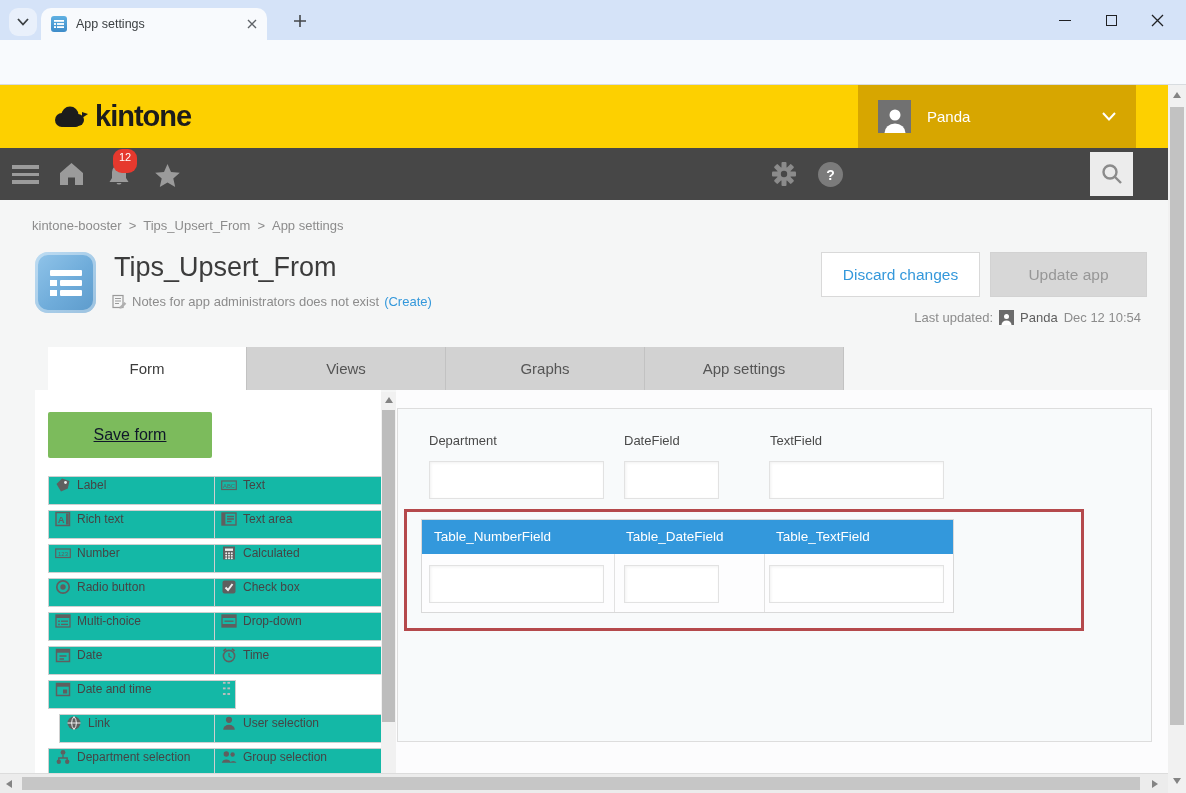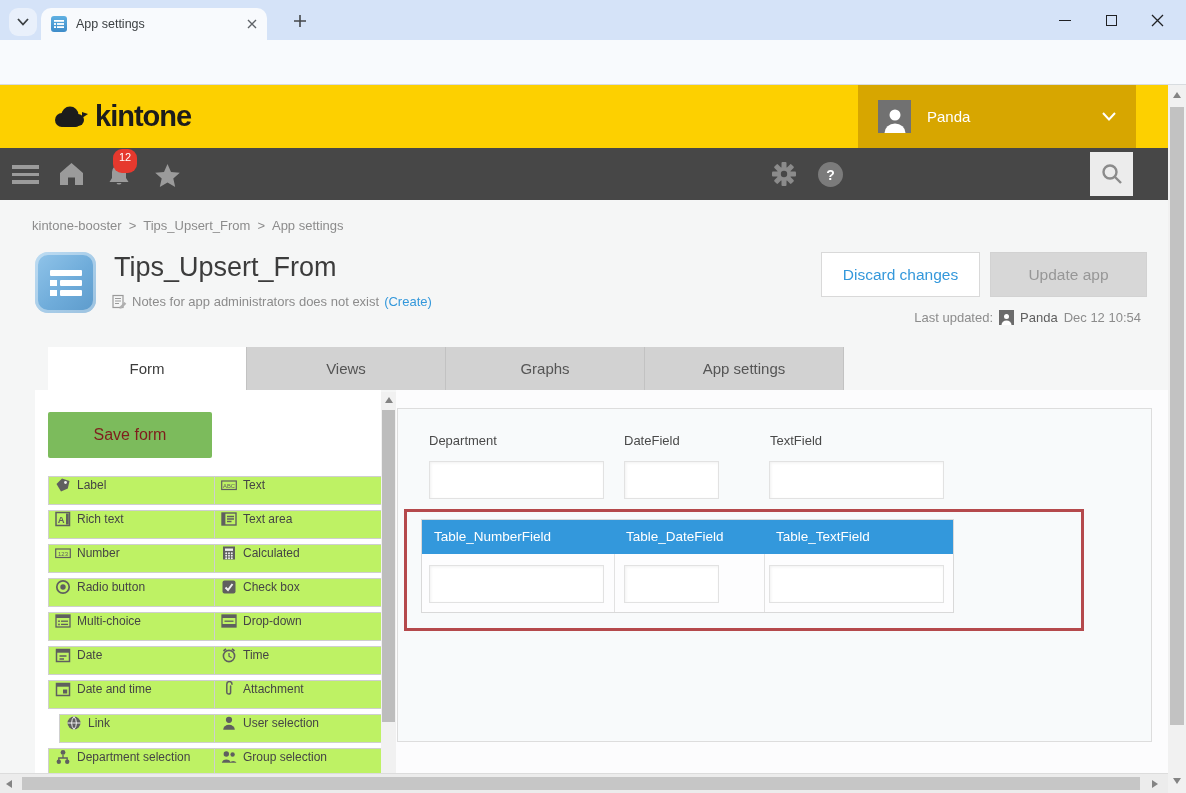--- a/index.html
+++ b/index.html
@@ -79,22 +79,22 @@
   .lastupd .uname { color:#5E5E5E; }
   .tabs { position:absolute; left:48px; top:147px; height:43px; display:flex; }
   .tab-item { width:199px; height:43px; background:#D2D2D2; border-right:1px solid #C2C2C2;
               display:flex; align-items:center; justify-content:center; font-size:15px; color:#555; cursor:pointer; }
   .tab-item.active { background:#FFFFFF; color:#3C3C3C; }
 
   
   .content { top:390px; width:1168px; height:403px; background:#F5F6F6; }
   .palette { position:absolute; left:35px; top:0; width:346px; height:383px; background:#fff; overflow:hidden; }
   .save-btn { position:absolute; left:13px; top:22px; width:164px; height:46px; background:#7CBB5C;
-              color:#7f1d1d; font-size:16px; border:none; border-radius:2px; cursor:pointer; }
-  .pitem { position:absolute; width:188px; height:29px; background:#bef264; border:1px solid #CFCFCF;
+              color:#0f172a; font-size:16px; border:none; border-radius:2px; cursor:pointer;text-decoration:underline; }
+  .pitem { position:absolute; width:188px; height:29px; background:#14b8a6; border:1px solid #CFCFCF;
            display:flex; align-items:center; padding:0 4px 12px 6px; gap:6px; cursor:grab; }
   .pitem .plabel { font-size:12px; color:#454545; white-space:nowrap; overflow:hidden; flex:1; }
   .dots { width:9px; height:17px; flex-shrink:0;
           background-image:radial-gradient(circle,#BDBDBD 1.1px,transparent 1.4px);
           background-size:4.5px 5.6px; }
   .picon { width:16px; height:16px; flex-shrink:0; }
 
   .inner-scroll { position:absolute; left:381px; top:2px; width:15px; height:381px; background:#F1F1F1; }
   .inner-thumb { position:absolute; left:1px; top:18px; width:13px; height:312px; background:#BDBDBD; }
 
@@ -506,27 +506,20 @@
 
       <div class="pitem" style="left:13px; top:290px;">
         <svg class="picon" viewBox="0 0 16 16">
             <rect x="1.5" y="2.5" width="13" height="12" fill="none" stroke="#5F5F5F" stroke-width="1.5"></rect>
             <rect x="1.5" y="2.5" width="13" height="3.2" fill="#5F5F5F"></rect>
             <rect x="8" y="8.5" width="4.2" height="4" fill="#5F5F5F"></rect>
           </svg>
         <span class="plabel">Date and time</span>
           <span class="dots"></span>
       </div>
-      <div class="pitem" style="left:179px; top:290px;">
-        <svg class="picon" viewBox="0 0 16 16">
-            <path d="M11 3.2 a2.6 2.6 0 0 0 -5.2 0 v8 a1.9 1.9 0 0 0 3.8 0 V5" fill="none" stroke="#5F5F5F" stroke-width="1.5" stroke-linecap="round"></path>
-          </svg>
-        <span class="plabel">Attachment</span>
-          <span class="dots"></span>
-      </div>
 
       <div class="pitem" style="left:13px; top:324px;margin-left:11px;">
         <svg class="picon" viewBox="0 0 16 16">
             <circle cx="8" cy="8" r="6.5" fill="#5F5F5F"></circle>
             <path d="M1.5 8 H14.5 M8 1.5 a10 10 0 0 1 0 13 M8 1.5 a10 10 0 0 0 0 13" stroke="#EFEFEF" stroke-width="1" fill="none"></path>
           </svg>
         <span class="plabel">Link</span>
           <span class="dots"></span>
       </div>
       <div class="pitem" style="left:179px; top:324px;">

